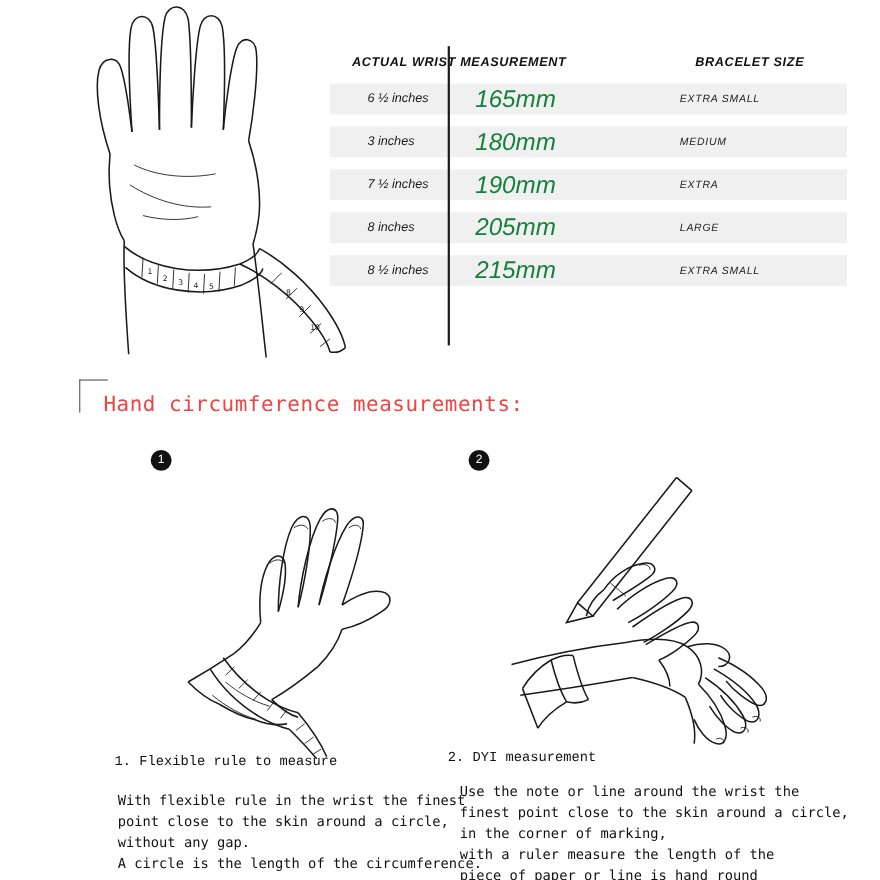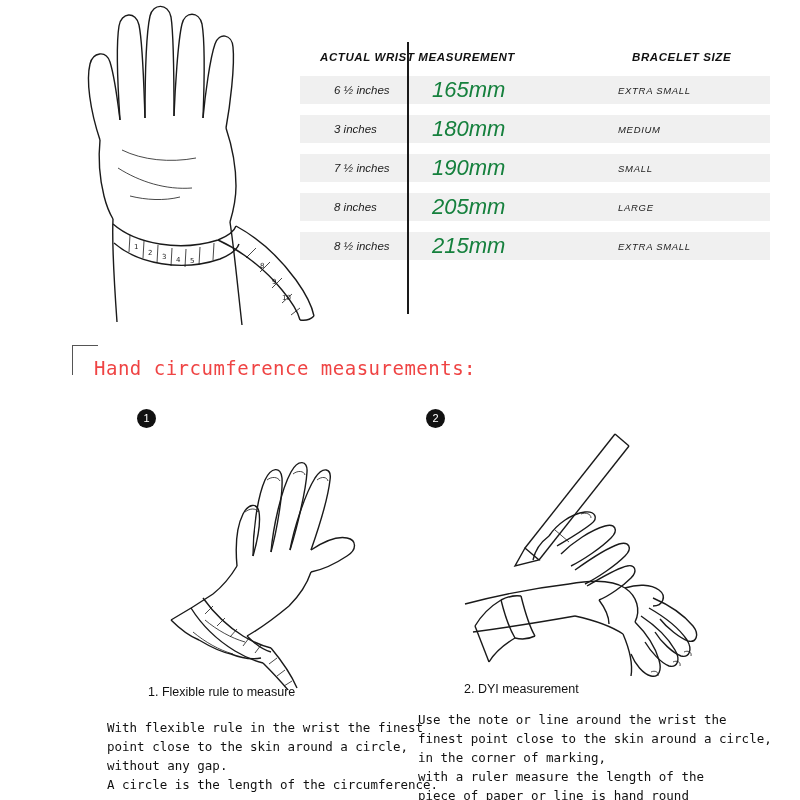--- a/index.html
+++ b/index.html
@@ -128,37 +128,36 @@
     text-align: center;
     font-family: "Liberation Sans", sans-serif;
   }
   #badge-1 { left: 52px; top: 9px; }
   #badge-2 { left: 21px; top: 9px; }
 
   .panel-svg { position: absolute; left: 0; top: 20px; }
 
   .step-title {
     position: absolute;
-    font-family: Liberation Sans, sans-serif;
+    font-family: Liberation Mono, monospace;
     font-size: 12.5px;
     color: #111;
     white-space: nowrap;
-    margin-left: 44px;
   }
   .step-body {
     position: absolute;
     font-family: "DejaVu Sans Mono", monospace;
     font-size: 12.5px;
     line-height: 19px;
     color: #111;
     white-space: pre;
   }
   #title-1 { left: 19px; top: 285px; }
   #body-1  { left: 22px; top: 318px; }
-  #title-2 { left: 15px; top: 282px; }
+  #title-2 { left: 2px; top: 282px; }
   #body-2  { left: 13px; top: 310px; }
 
   svg { display: block; }
   .ln { fill: none; stroke: #1a1a1a; stroke-width: 1.4; }
   .ln-t { fill: none; stroke: #1a1a1a; stroke-width: 0.8; }
 </style>
 </head>
 <body>
 
 <div id="page">
@@ -230,21 +229,21 @@
         <div class="cell-label">EXTRA SMALL</div>
       </div>
       <div class="trow alt">
         <div class="cell-inch">3 inches</div>
         <div class="cell-mm">180mm</div>
         <div class="cell-label">MEDIUM</div>
       </div>
       <div class="trow alt">
         <div class="cell-inch">7 ½ inches</div>
         <div class="cell-mm">190mm</div>
-        <div class="cell-label">SMALL</div>
+        <div class="cell-label">EXTRA</div>
       </div>
       <div class="trow alt">
         <div class="cell-inch">8 inches</div>
         <div class="cell-mm">205mm</div>
         <div class="cell-label">LARGE</div>
       </div>
       <div class="trow alt">
         <div class="cell-inch">8 ½ inches</div>
         <div class="cell-mm">215mm</div>
         <div class="cell-label">EXTRA SMALL</div>

